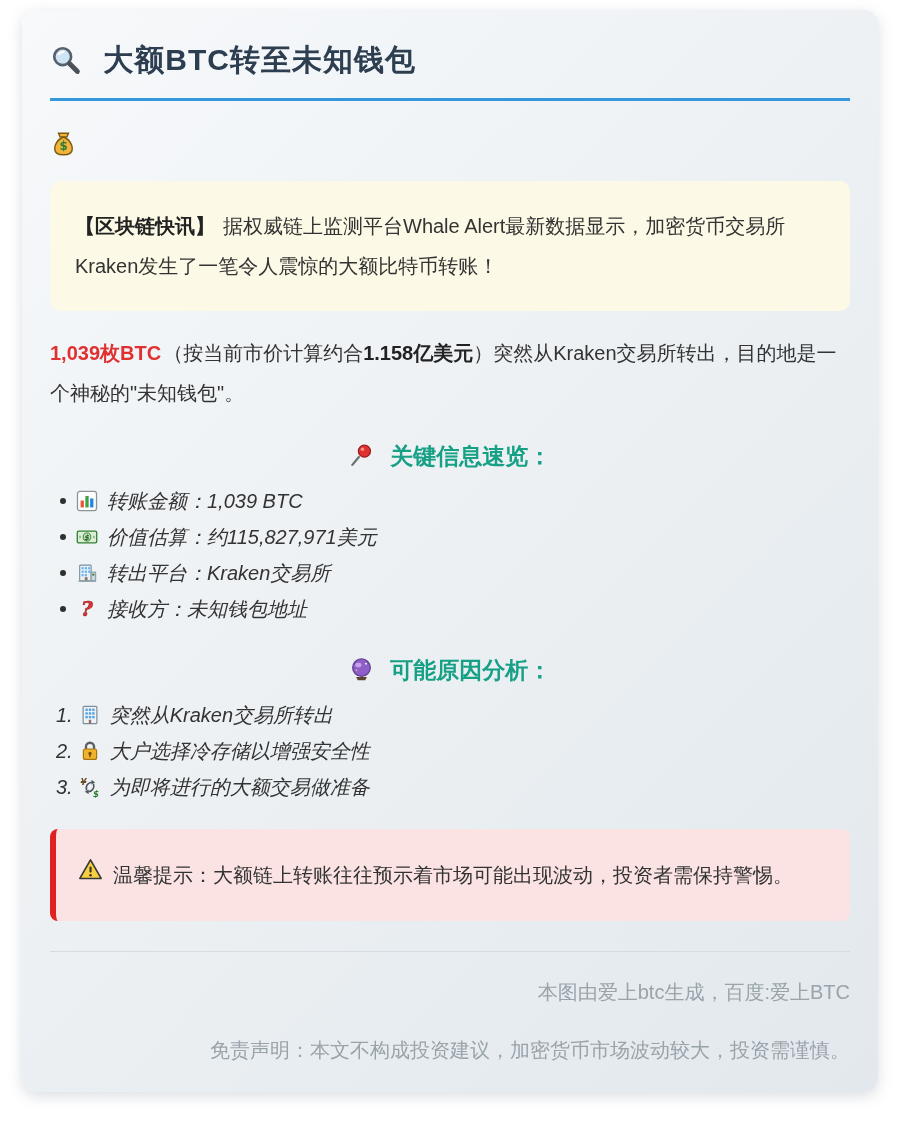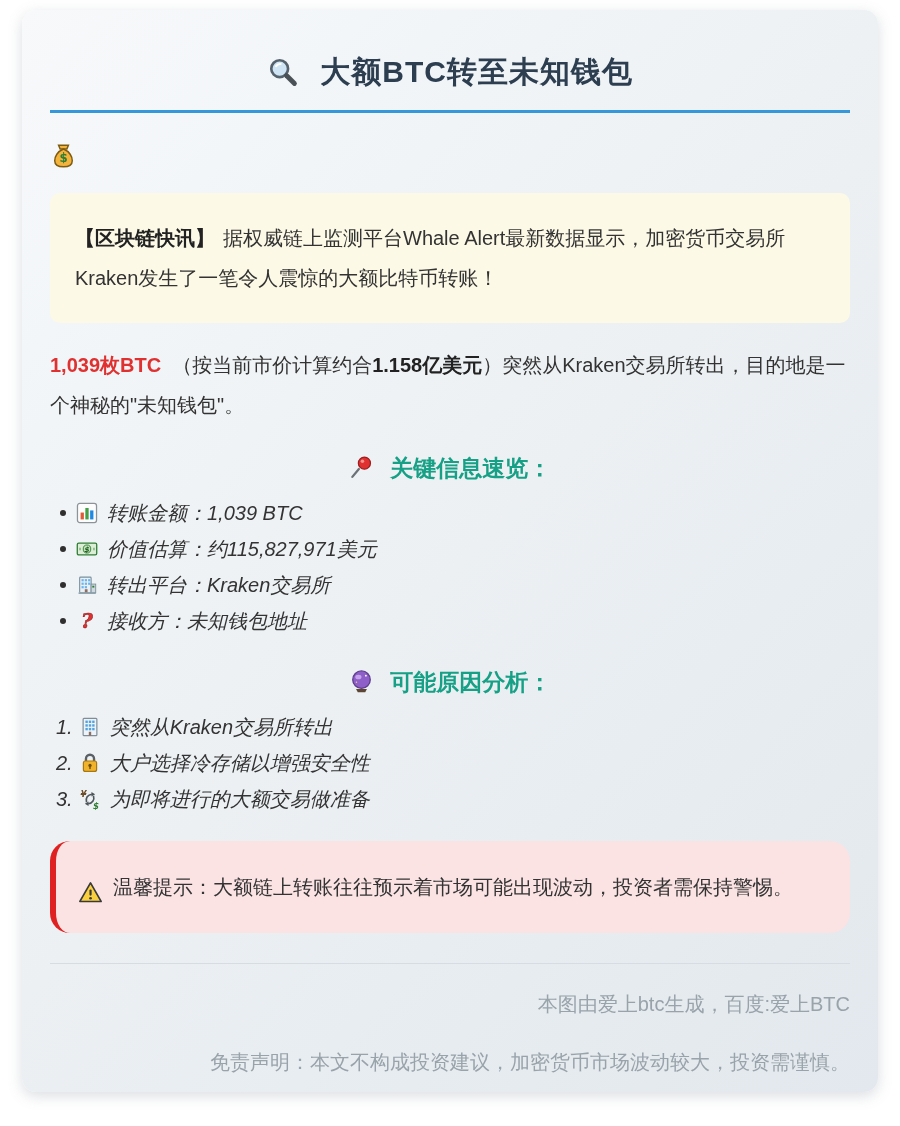--- a/index.html
+++ b/index.html
@@ -15,22 +15,20 @@
     border-radius: 14px;
     padding: 30px 28px 40px;
     background: linear-gradient(135deg, #f7f9fb 0%, #edf1f4 45%, #e2e8ed 100%);
     box-shadow: 0 4px 14px rgba(110,125,140,0.25);
     overflow: hidden;
   }
   .icon { display: inline-flex; vertical-align: middle; flex: none; }
   .icon svg { display: block; }
 
   h1.title {
-    margin-top: 12px;
-    text-align: center;
     font-size: 30px;
     line-height: 40px;
     font-weight: bold;
     color: #2c3e50;
     letter-spacing: 1px;
     padding-bottom: 18px;
     border-bottom: 3px solid #3498db;
   }
   h1.title .icon { margin-right: 12px; vertical-align: -6px; }
 
@@ -48,21 +46,21 @@
     background: #fcf9e6;
     border-radius: 10px;
     padding: 25px;
     font-size: 20px;
     line-height: 40px;
     color: #333;
   }
   .note strong { color: #222; margin-right: 8px; }
 
   p.lead { margin-top: 22px; font-size: 20px; line-height: 40px; }
-  p.lead .btc { color: #e03131; font-weight: bold; margin-right: 11px; }
+  p.lead .btc { color: #e03131; font-weight: bold; margin-right: 2px; }
   p.lead .usd { font-weight: bold; color: #222; }
 
   h3.section {
     margin-top: 28px;
     font-size: 23px;
     line-height: 30px;
     font-weight: bold;
     color: #16a085;
     text-align: center;
   }
@@ -77,25 +75,25 @@
     width: 6px; height: 6px; border-radius: 50%;
     background: #2f2f2f; margin: 0 10px 0 10px; flex: none;
   }
   .num { margin: 0 6px 0 6px; color: #333; flex: none; }
   .li-icon { margin-right: 9px; }
 
   .warning {
     margin-top: 24px;
     background: #fbe2e3;
     border-left: 6px solid #df2121;
-    border-radius: 20px;
+    border-radius: 8px;
     padding: 28px 22px;
     font-size: 20px;
     line-height: 36px;
-    display: flex; align-items: flex-end;
+    display: flex; align-items: flex-start;
   }
   .warning .icon { margin-right: 10px; }
 
   hr.divider { margin-top: 30px; border: none; border-top: 1px solid #d6dce1; }
 
   .footer p {
     text-align: right;
     color: #99a3aa;
     font-size: 20px;
     line-height: 28px;

